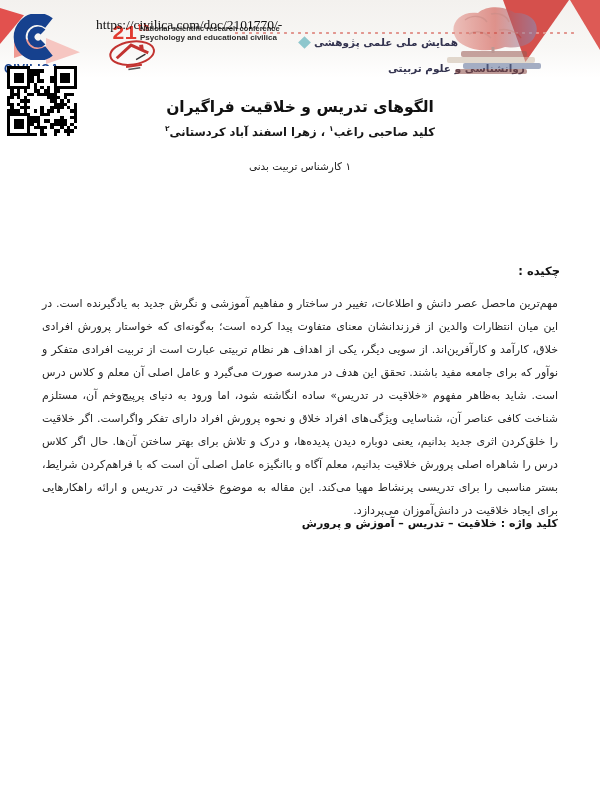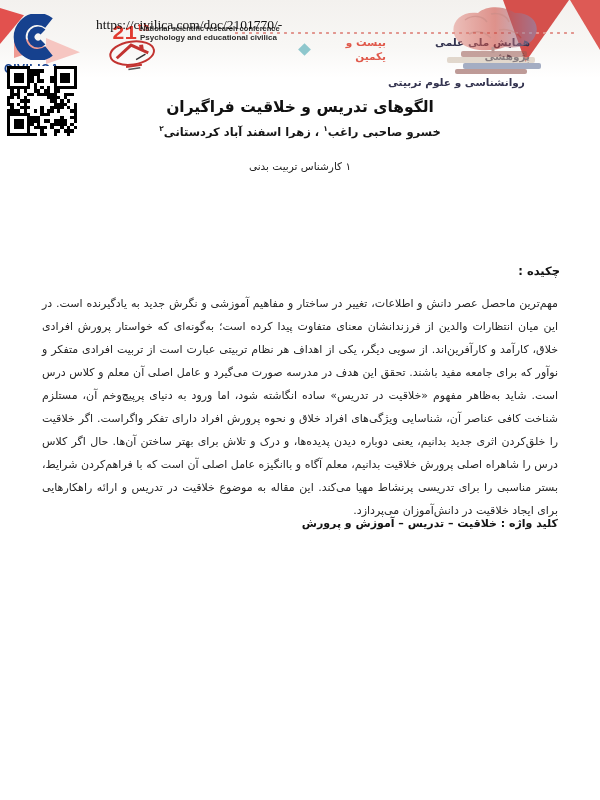--- a/index.html
+++ b/index.html
@@ -101,21 +101,20 @@
         <rect x="33" y="6" width="4" height="5" fill="#c23330"></rect>
         <rect x="17" y="25" width="16" height="2" fill="#c23330"></rect>
         <rect x="19" y="28" width="12" height="1.5" fill="#555"></rect>
         <path d="M28 20 L38 16" stroke="#333" stroke-width="1.5"></path>
       </svg>
     </div>
 
     <div class="fa-conf">
       <div class="fa-row1">
         <span class="diamond"></span>
-        <span class="fa-ordinal">بیست و یکمین</span>
         <span class="fa-title">همایش ملی علمی پژوهشی</span>
       </div>
       <div class="fa-sub">روانشناسی و علوم تربیتی</div>
     </div>
 
     <svg class="brain" width="128" height="70" viewBox="0 0 128 70">
       <defs>
         <linearGradient id="bg1" x1="0" y1="0" x2="1" y2="0">
           <stop offset="0" stop-color="#e4948c"></stop>
           <stop offset=".5" stop-color="#cc4238"></stop>
@@ -367,21 +366,21 @@
       <i style="grid-area: 21 / 8;"></i>
       <i style="grid-area: 21 / 9;"></i>
       <i style="grid-area: 21 / 11;"></i>
       <i style="grid-area: 21 / 12;"></i>
       <i style="grid-area: 21 / 15;"></i>
       <i style="grid-area: 21 / 19;"></i>
     </div>
 
   <h1 class="title">الگوهای تدریس و خلاقیت فراگیران</h1>
 
-  <div class="authors"><span>خسرو صاحبی راغب</span><sup>۱</sup><span> ، </span><span>زهرا اسفند آباد کردستانی</span><sup>۲</sup></div>
+  <div class="authors"><span>کلید صاحبی راغب</span><sup>۱</sup><span> ، </span><span>زهرا اسفند آباد کردستانی</span><sup>۲</sup></div>
 
   <div class="affil affil-1">۱ کارشناس تربیت بدنی</div>
 
   <div class="abstract-label">چکیده :</div>
   <p class="abstract">مهم‌ترین ماحصل عصر دانش و اطلاعات، تغییر در ساختار و مفاهیم آموزشی و نگرش جدید به یادگیرنده است. در این میان انتظارات والدین از فرزندانشان معنای متفاوت پیدا کرده است؛ به‌گونه‌ای که خواستار پرورش افرادی خلاق، کارآمد و کارآفرین‌اند. از سویی دیگر، یکی از اهداف هر نظام تربیتی عبارت است از تربیت افرادی متفکر و نوآور که برای جامعه مفید باشند. تحقق این هدف در مدرسه صورت می‌گیرد و عامل اصلی آن معلم و کلاس درس است. شاید به‌ظاهر مفهوم «خلاقیت در تدریس» ساده انگاشته شود، اما ورود به دنیای پرپیچ‌وخم آن، مستلزم شناخت کافی عناصر آن، شناسایی ویژگی‌های افراد خلاق و نحوه پرورش افراد دارای تفکر واگراست. اگر خلاقیت را خلق‌کردن اثری جدید بدانیم، یعنی دوباره دیدن پدیده‌ها، و درک و تلاش برای بهتر ساختن آن‌ها. حال اگر کلاس درس را شاهراه اصلی پرورش خلاقیت بدانیم، معلم آگاه و باانگیزه عامل اصلی آن است که با فراهم‌کردن شرایط، بستر مناسبی را برای تدریسی پرنشاط مهیا می‌کند. این مقاله به موضوع خلاقیت در تدریس و ارائه راهکارهایی برای ایجاد خلاقیت در دانش‌آموزان می‌پردازد.</p>
 
   <div class="keywords">کلید واژه : خلاقیت – تدریس – آموزش و پرورش</div>
 </div>
 
 </body></html>

